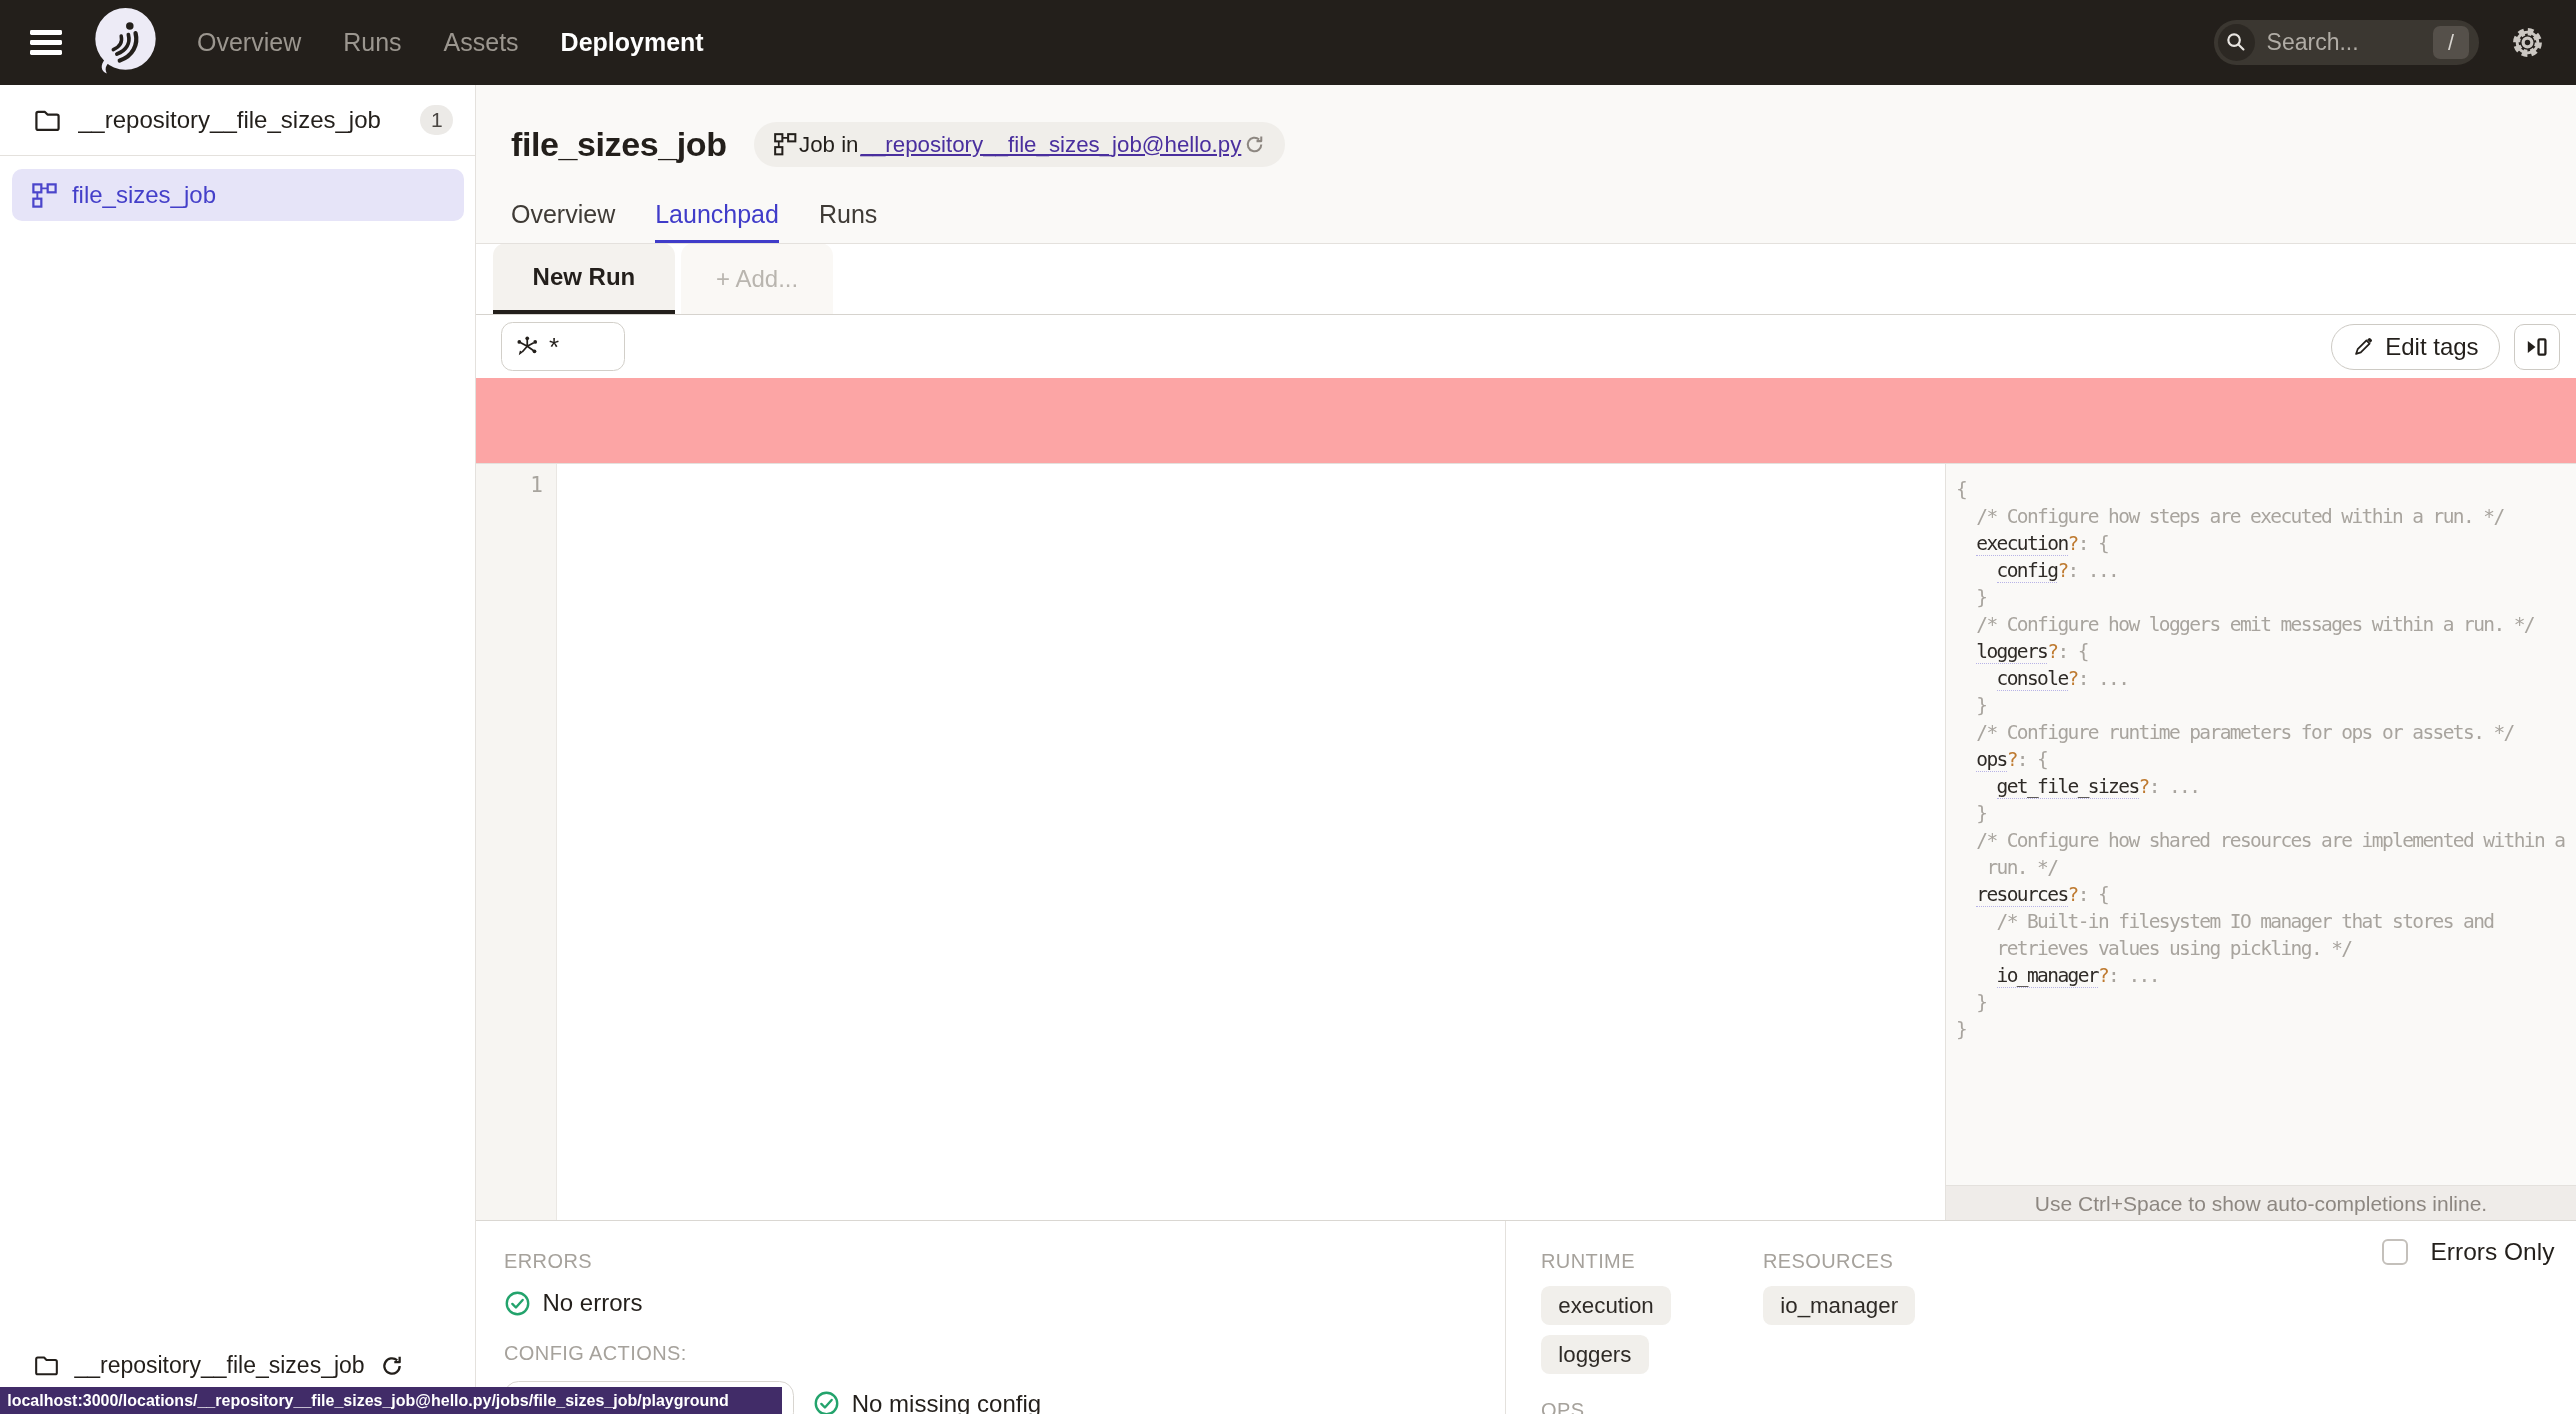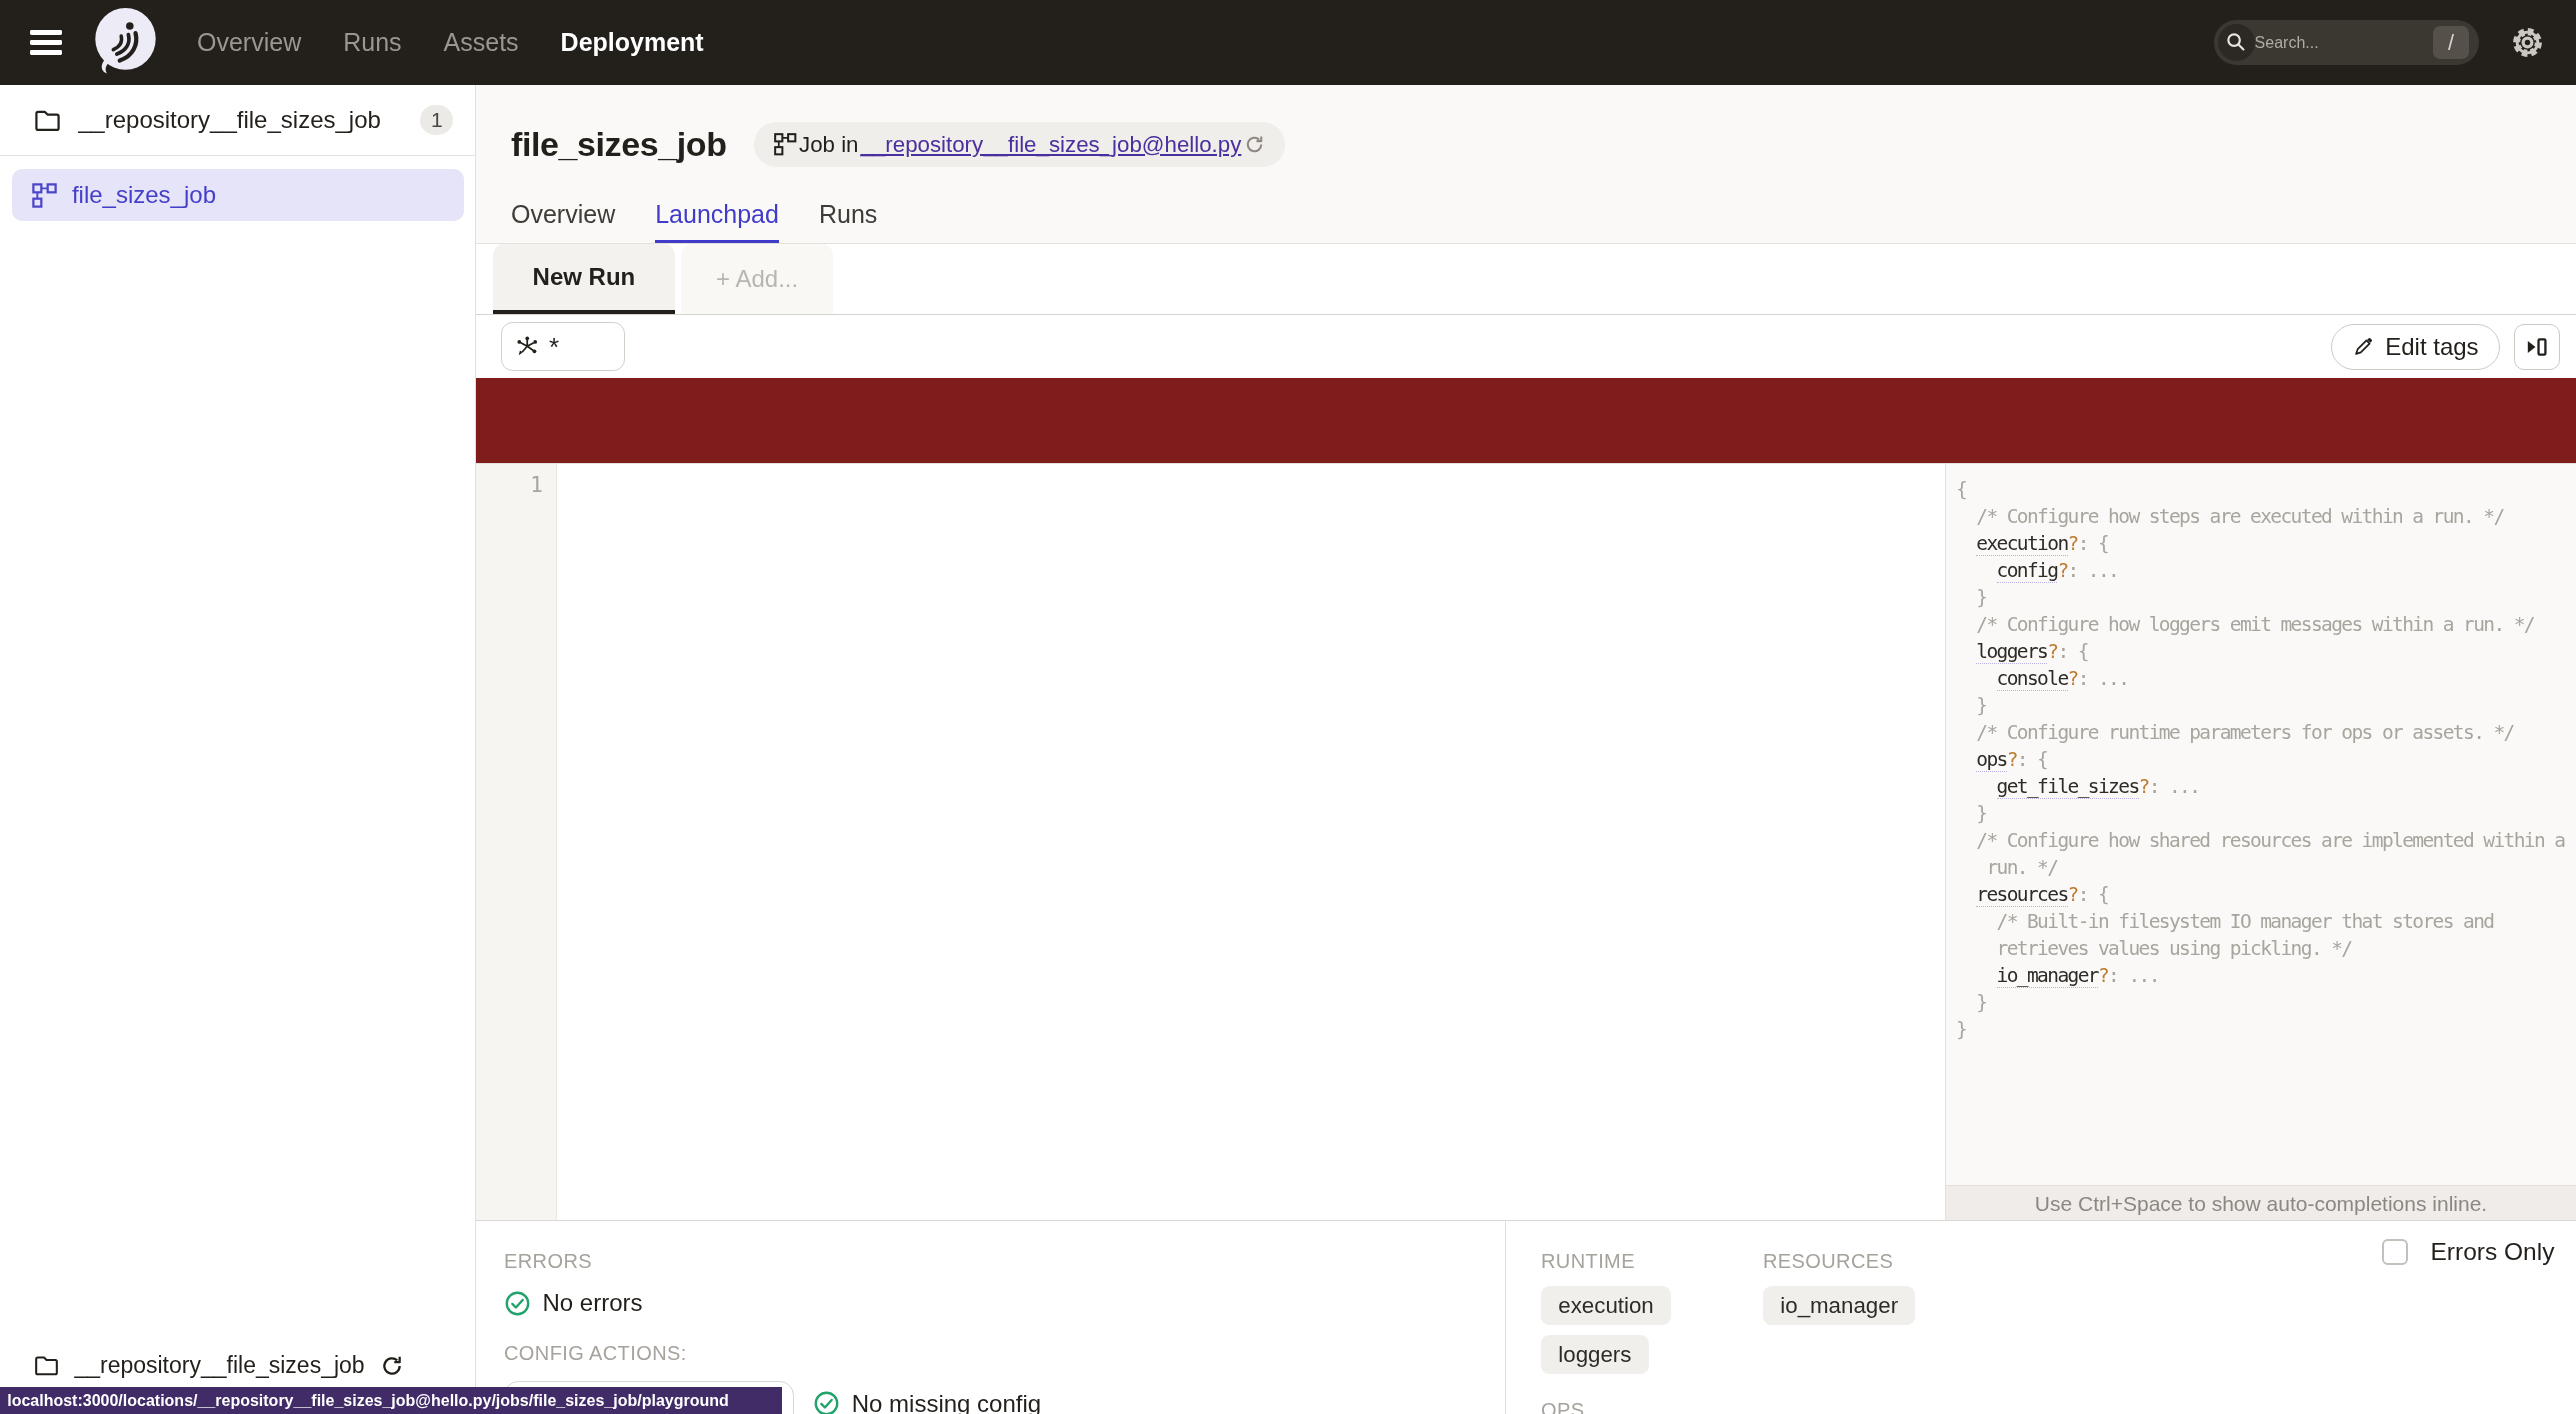--- a/index.html
+++ b/index.html
@@ -15,36 +15,36 @@
     --green:#23A36C;
     --gray-btn:#8D8781;
     --label:#A6A29C;
     --chip:#F1EFEB;
     --comment:#A8A49E;
     --orange:#BE7A30;
   }
   *{box-sizing:border-box;margin:0;padding:0}
   html,body{margin:0;background:#fff}
   #app{position:relative;width:2576px;height:1414px;overflow:hidden;
-       font-family:"Liberation Sans",sans-serif;color:var(--dark);background:#7f1d1d}
+       font-family:"Liberation Sans",sans-serif;color:var(--dark);background:#fca5a5}
 
   
   .topnav{position:absolute;left:0;top:0;width:2576px;height:85px;background:#231F1B;
           display:flex;align-items:center;padding:0 30px}
   .hamburger{width:32px;height:24.5px;display:flex;flex-direction:column;justify-content:space-between;cursor:pointer}
   .hamburger span{display:block;height:4.3px;background:#fff;border-radius:1.4px}
   .logo{margin-left:29px;width:69px;height:71px}
   .nav-links{display:flex;gap:42px;margin-left:37px}
   .nav-link{font-size:25px;color:var(--nav-inactive);cursor:pointer}
   .nav-link.active{color:#fff;font-weight:700}
   .nav-right{margin-left:auto;display:flex;align-items:center;gap:30px}
   .search{width:265px;height:45px;background:#3B3731;border-radius:22.3px;display:flex;align-items:center;padding:0 10px 0 3.6px}
   .search-ic-wrap{width:37px;height:37px;border-radius:50%;background:#2C2823;display:flex;align-items:center;justify-content:center;flex:0 0 auto}
   .search input{flex:1;min-width:0;background:transparent;border:none;outline:none;color:#E8E5E1;
-                font-size:16px;font-family:"Liberation Sans",sans-serif;padding:0 0}
+                font-size:23px;font-family:"Liberation Sans",sans-serif;padding:0 12px}
   .search input::placeholder{color:#B0ACA5}
   .search kbd{width:36px;height:33px;background:#55504A;border-radius:7.2px;color:#D8D5D0;font-size:21.6px;
               display:flex;align-items:center;justify-content:center;font-family:"Liberation Sans",sans-serif}
 
   
   .sidebar{position:absolute;left:0;top:85px;width:476px;height:1329px;background:#fff;border-right:0.7px solid var(--border)}
   .repo-row{height:71px;display:flex;align-items:center;padding:0 21.6px 0 33px;border-bottom:0.7px solid var(--border);cursor:pointer}
   .repo-row .name{font-size:24px;margin-left:16px;flex:1;white-space:nowrap;overflow:hidden}
   .badge{min-width:33px;height:30px;background:#ECEAE7;border-radius:15px;font-size:21px;color:#4A4642;
          display:flex;align-items:center;justify-content:center;padding:0 7.2px}

